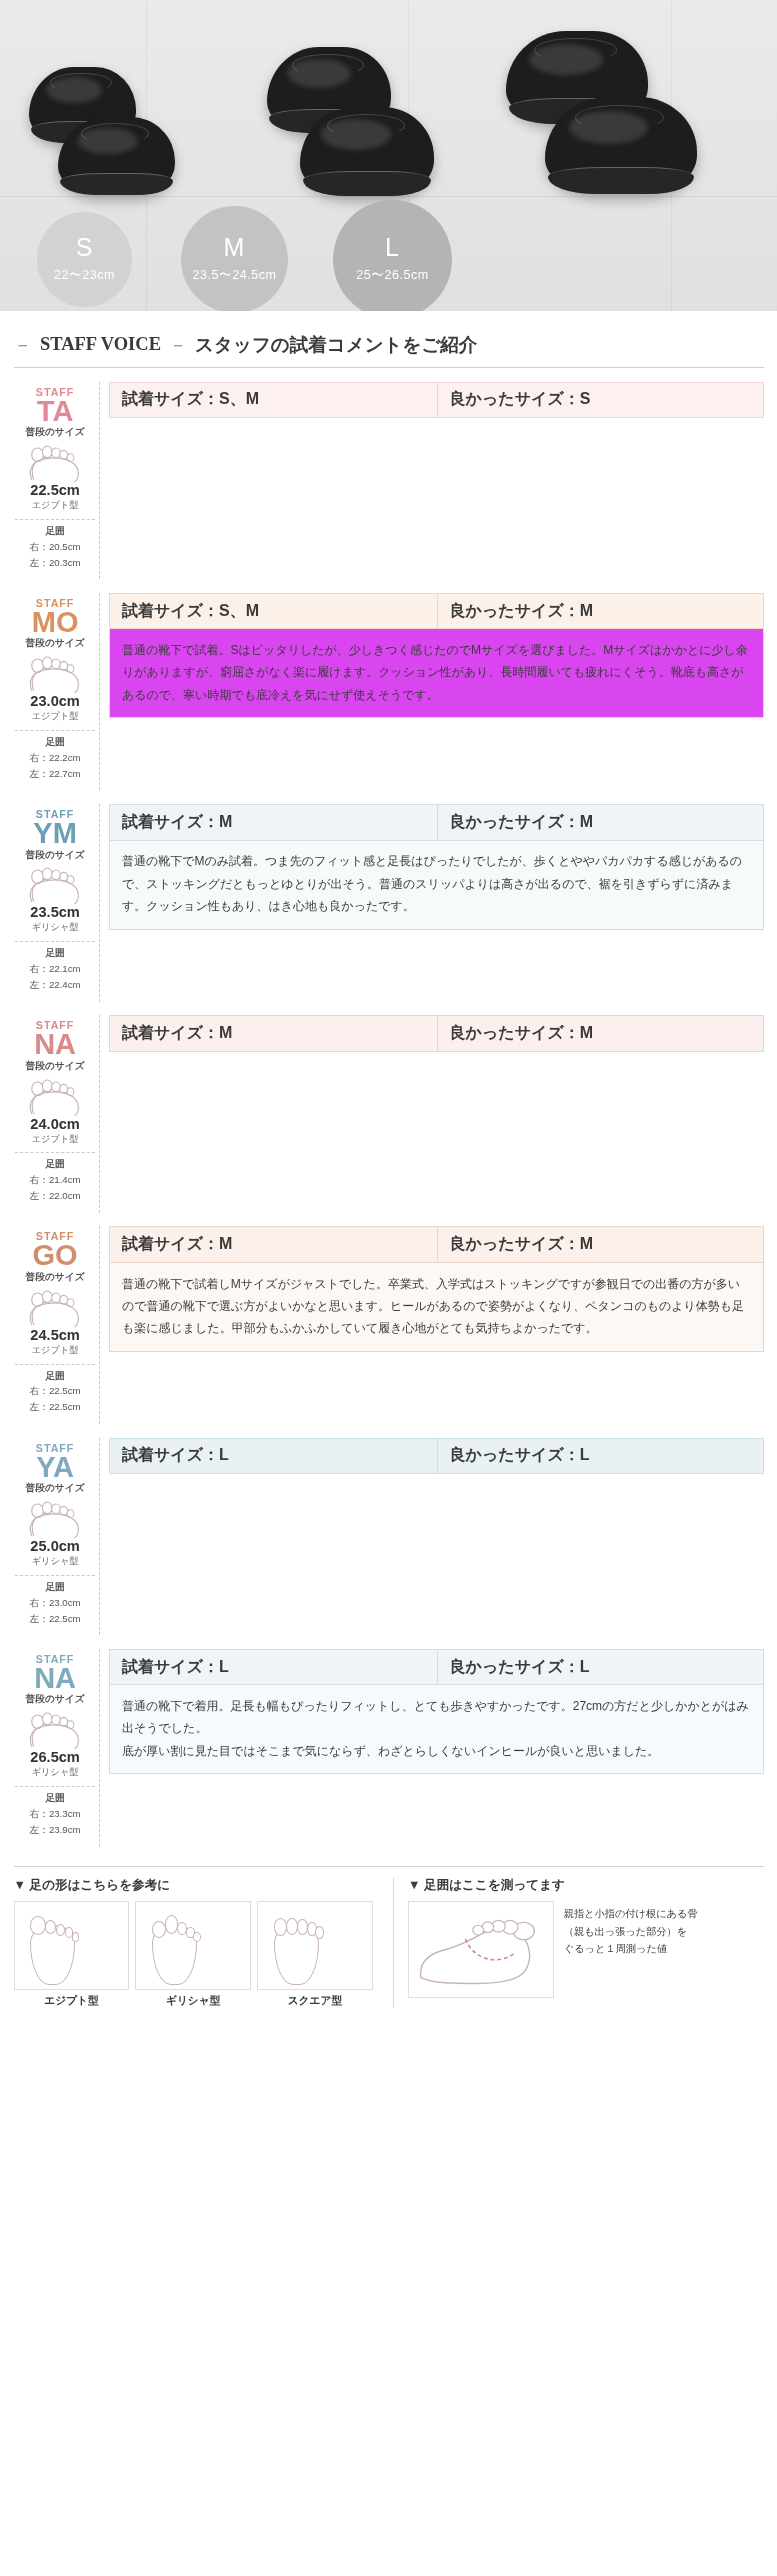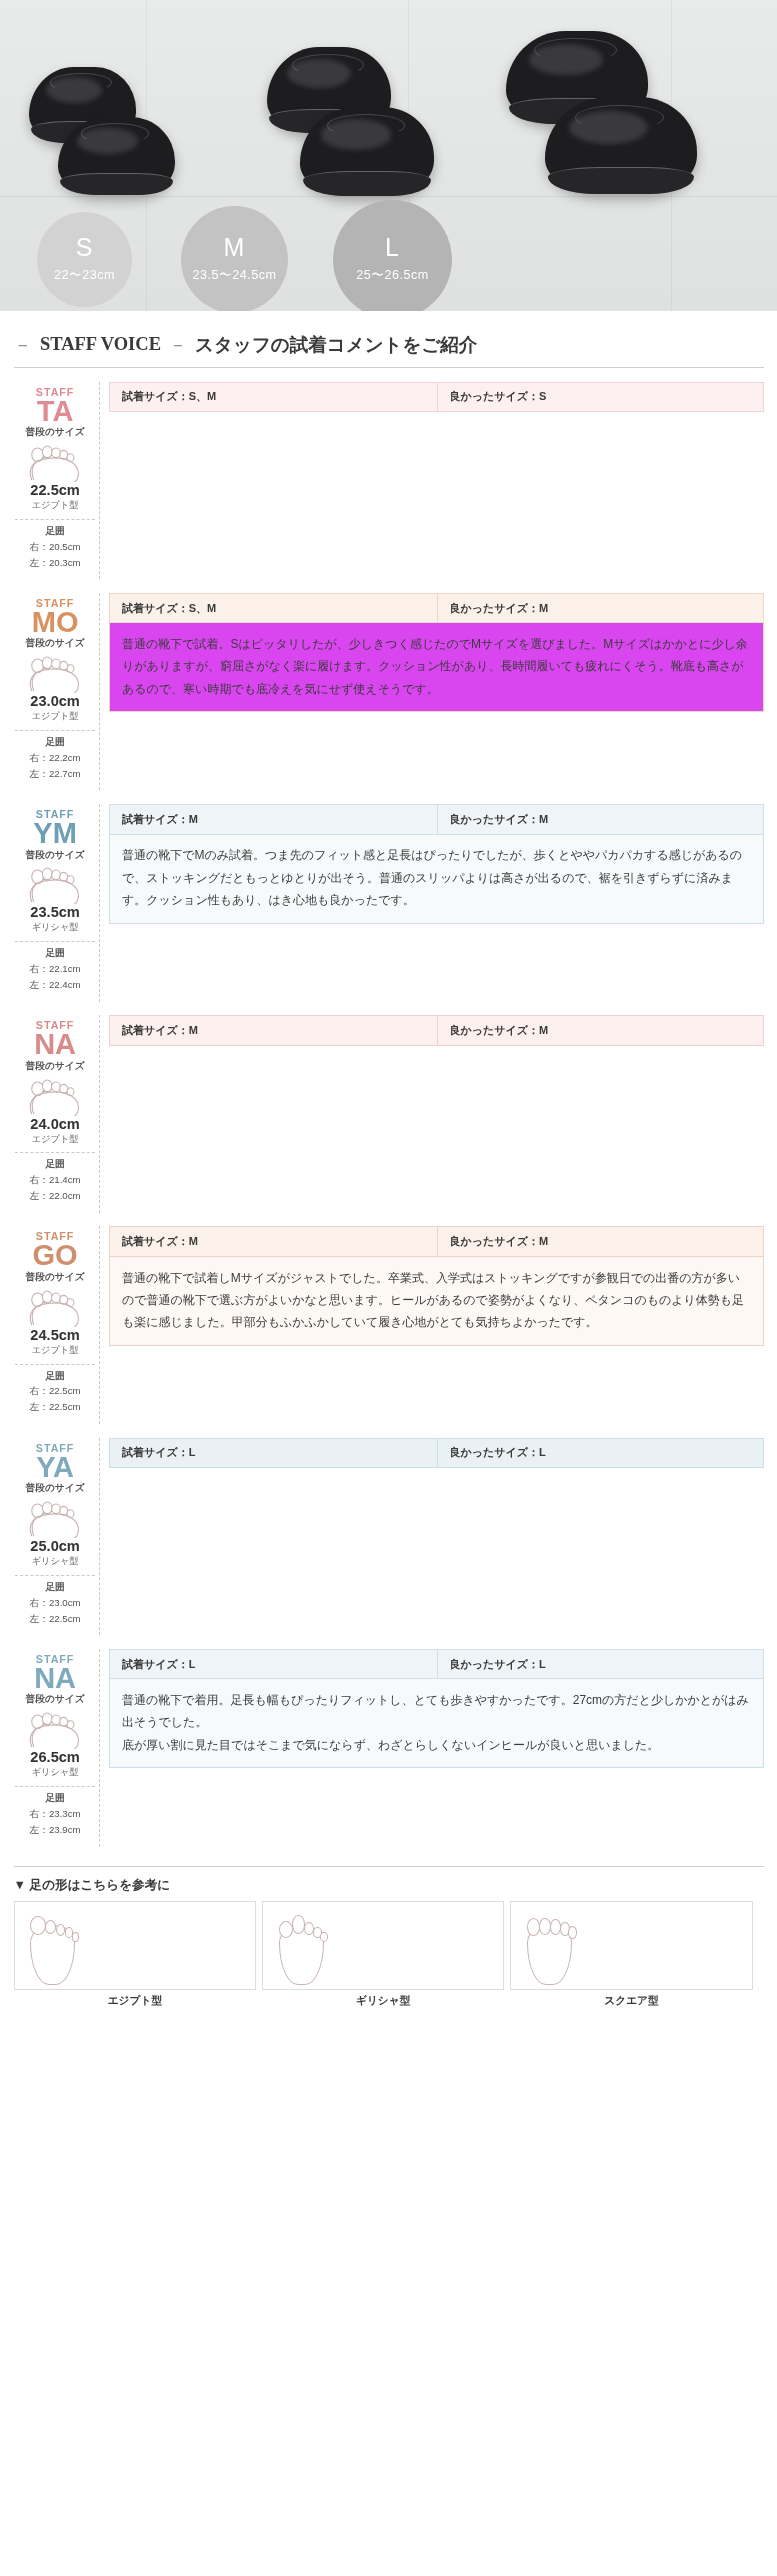--- a/index.html
+++ b/index.html
@@ -101,21 +101,21 @@
 
   .staff-right { flex:1 1 auto; padding-left: 9.7px; position:relative; }
   .size-bar {
     display:flex;
     border:1px solid #d8d8d8;
     background:#f4f4f4;
   }
   .size-bar .cell {
     flex:1 1 50%;
     padding: 6.8px 11.7px;
-    font-size: 11px;
+    font-size: 16px;
     font-weight: bold;
     color:#3a3a3a;
   }
   .size-bar .cell + .cell { border-left: 1px solid #d8d8d8; }
   .comment {
     border:1px solid #d8d8d8;
     border-top:none;
     padding: 9.7px 11.7px 11.7px 11.7px;
     font-size: 12px;
     line-height: 1.85;
@@ -494,16 +494,33 @@
             <div class="toe" style="left:28px; top:15.6px; width:11.7px; height:17.5px;"></div>
             <div class="toe" style="left:39px; top:16.5px; width:10.7px; height:16.5px;"></div>
             <div class="toe" style="left:49px; top:19.4px; width:9.7px; height:14.6px;"></div>
             <div class="toe" style="left:57px; top:24px; width:8.8px; height:12.6px;"></div>
           </div>
           <div class="type-caption">スクエア型</div>
         </div>
       </div>
     </div>
 
+    <div class="foot-col">
+      <div class="foot-title">▼ 足囲はここを測ってます</div>
+      <div class="measure-wrap">
+        <div class="measure-box">
+          <svg viewBox="0 0 150 100" width="146" height="97">
+            <path d="M12,78 C10,62 20,54 34,50 C50,46 62,40 76,32 C92,23 108,24 116,34 C126,46 126,60 120,70 C114,80 96,84 70,84 C46,84 24,84 12,78 Z" fill="#ffffff" stroke="#c9b3b3" stroke-width="1.4"></path>
+            <ellipse cx="118" cy="30" rx="11" ry="9" fill="#fff" stroke="#c9b3b3" stroke-width="1.3"></ellipse>
+            <ellipse cx="104" cy="26" rx="8" ry="7" fill="#fff" stroke="#c9b3b3" stroke-width="1.2"></ellipse>
+            <ellipse cx="92" cy="25" rx="7" ry="6" fill="#fff" stroke="#c9b3b3" stroke-width="1.2"></ellipse>
+            <ellipse cx="81" cy="26" rx="6" ry="5.5" fill="#fff" stroke="#c9b3b3" stroke-width="1.2"></ellipse>
+            <ellipse cx="71" cy="29" rx="5.5" ry="5" fill="#fff" stroke="#c9b3b3" stroke-width="1.2"></ellipse>
+            <path d="M58,38 C66,60 92,66 110,52" fill="none" stroke="#c98a8a" stroke-width="1.6" stroke-dasharray="4 3"></path>
+          </svg>
+        </div>
+        <div class="measure-text">親指と小指の付け根にある骨<br>（親も出っ張った部分）を<br>ぐるっと１周測った値</div>
+      </div>
+    </div>
   </div>
 
 </div>
 
 
 </body></html>

